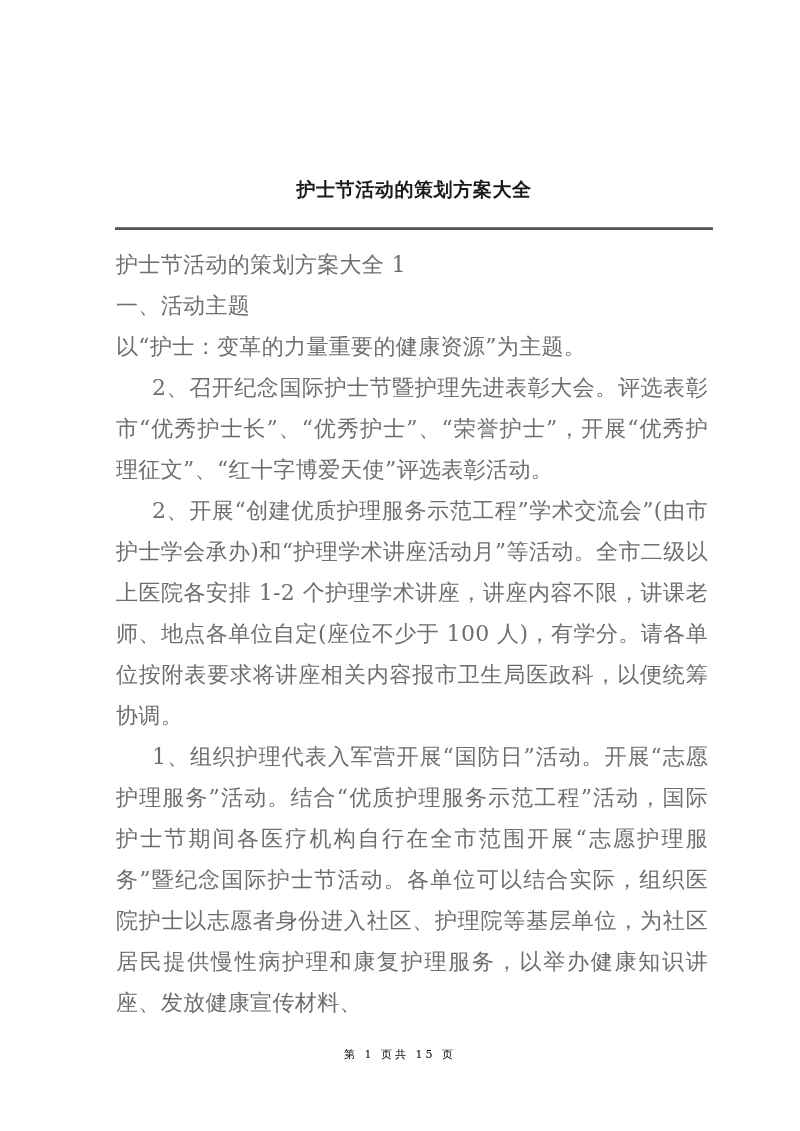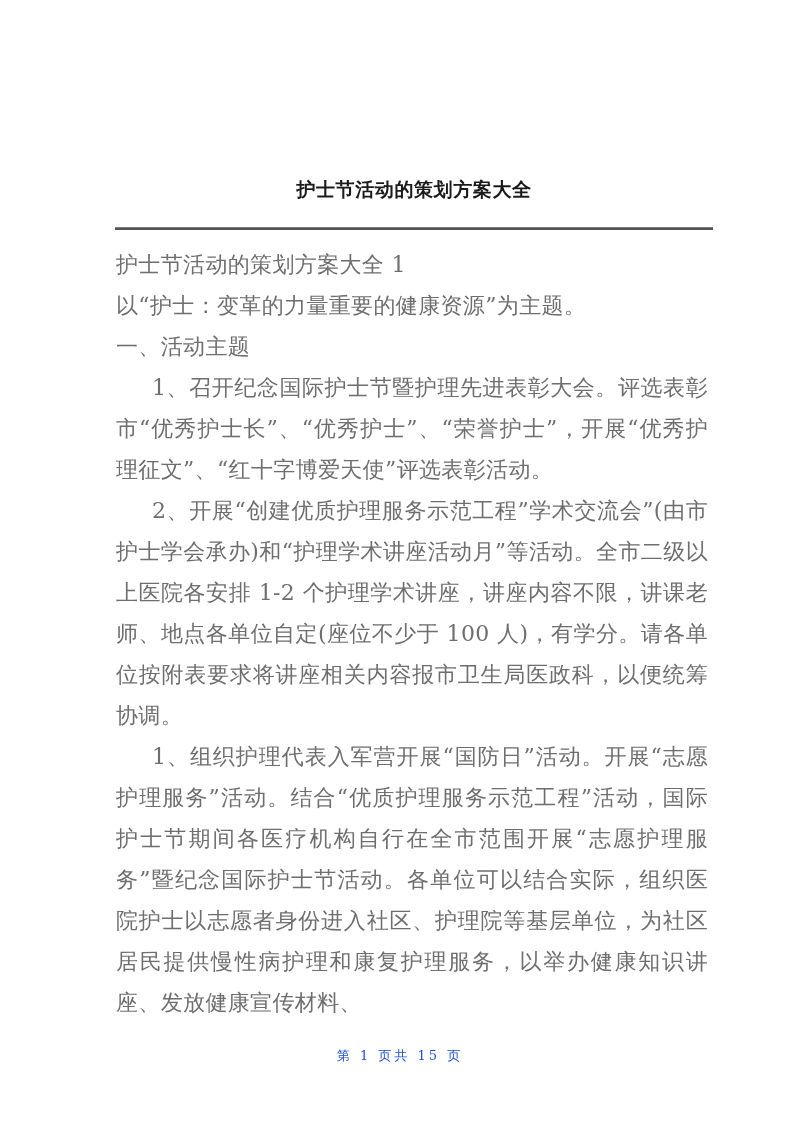--- a/index.html
+++ b/index.html
@@ -75,39 +75,39 @@
   .para.indent-2 { text-indent: 36px; }
 
   
   .page-footer {
     position: absolute;
     left: 0;
     top: 1031px;
     width: 800px;
     text-align: center;
     font-family: "DejaVu Serif", "Liberation Serif", serif;
-    font-size: 13px;
-    color: #1d4ed8;
+    font-size: 11px;
+    color: #000000;
     letter-spacing: 3px;
     white-space: nowrap;
   }
 </style>
 </head>
 <body>
 
 <div class="page">
 
   <div class="doc-title">护士节活动的策划方案大全</div>
 
   <div class="title-rule"></div>
 
   <div class="body-block">
     <p class="para">护士节活动的策划方案大全 1</p>
+    <p class="para">一、活动主题</p>
     <p class="para">以“护士：变革的力量重要的健康资源”为主题。</p>
-    <p class="para">一、活动主题</p>
-    <p class="para indent-2">1、召开纪念国际护士节暨护理先进表彰大会。评选表彰市“优秀护士长”、“优秀护士”、“荣誉护士”，开展“优秀护理征文”、“红十字博爱天使”评选表彰活动。</p>
+    <p class="para indent-2">2、召开纪念国际护士节暨护理先进表彰大会。评选表彰市“优秀护士长”、“优秀护士”、“荣誉护士”，开展“优秀护理征文”、“红十字博爱天使”评选表彰活动。</p>
     <p class="para indent-2">2、开展“创建优质护理服务示范工程”学术交流会”(由市护士学会承办)和“护理学术讲座活动月”等活动。全市二级以上医院各安排 1-2 个护理学术讲座，讲座内容不限，讲课老师、地点各单位自定(座位不少于 100 人)，有学分。请各单位按附表要求将讲座相关内容报市卫生局医政科，以便统筹协调。</p>
     <p class="para indent-2">1、组织护理代表入军营开展“国防日”活动。开展“志愿护理服务”活动。结合“优质护理服务示范工程”活动，国际护士节期间各医疗机构自行在全市范围开展“志愿护理服务”暨纪念国际护士节活动。各单位可以结合实际，组织医院护士以志愿者身份进入社区、护理院等基层单位，为社区居民提供慢性病护理和康复护理服务，以举办健康知识讲座、发放健康宣传材料、</p>
   </div>
 
   <div class="page-footer">第 1 页共 15 页</div>
 
 </div>
 
 </body></html>

